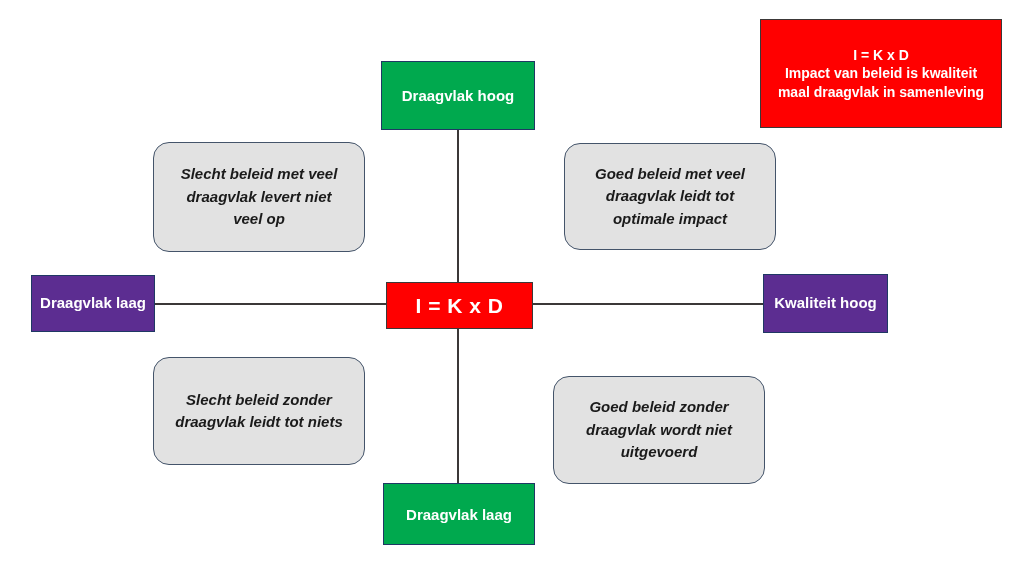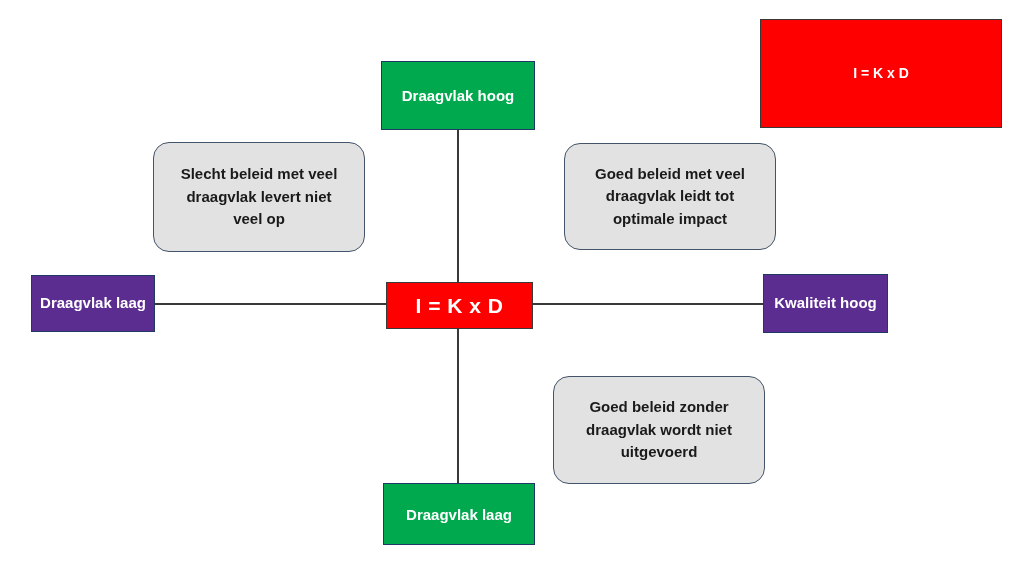--- a/index.html
+++ b/index.html
@@ -84,20 +84,21 @@
   }
 
   .gray-box {
     background: var(--gray-fill);
     border: 1.5px solid var(--gray-border);
     border-radius: 16px;
     color: var(--text-dark);
     font-size: 15px;
     line-height: 1.5;
     padding: 10px 18px;
+    font-style: italic;
   }
   .gray-tl { left: 153px; top: 142px; width: 212px; height: 110px; }
   .gray-tr { left: 553px; top: 143px; width: 212px; height: 107px; margin-left: 11px; }
   .gray-bl { left: 153px; top: 357px; width: 212px; height: 108px; }
   .gray-br { left: 553px; top: 357px; width: 212px; height: 108px; margin-top: 19px; }
 </style>
 </head>
 <body>
 
 <div class="canvas">
@@ -121,29 +122,33 @@
     <span class="txt">Kwaliteit hoog</span>
   </div>
 
   <div class="box red-box red-center">
     <span class="txt">I = K x D</span>
   </div>
 
   <div class="box red-box red-info">
     <span class="txt">
       <span>I = K x D</span><br>
+      <span>Impact van beleid is kwaliteit maal draagvlak in samenleving</span>
     </span>
   </div>
 
   <div class="box gray-box gray-tl">
     <span class="txt">Slecht beleid met veel draagvlak levert niet veel op</span>
   </div>
 
   <div class="box gray-box gray-tr">
     <span class="txt">Goed beleid met veel draagvlak leidt tot optimale impact</span>
   </div>
 
+  <div class="box gray-box gray-bl">
+    <span class="txt">Slecht beleid zonder draagvlak leidt tot niets</span>
+  </div>
 
   <div class="box gray-box gray-br">
     <span class="txt">Goed beleid zonder draagvlak wordt niet uitgevoerd</span>
   </div>
 
 </div>
 
 </body></html>

